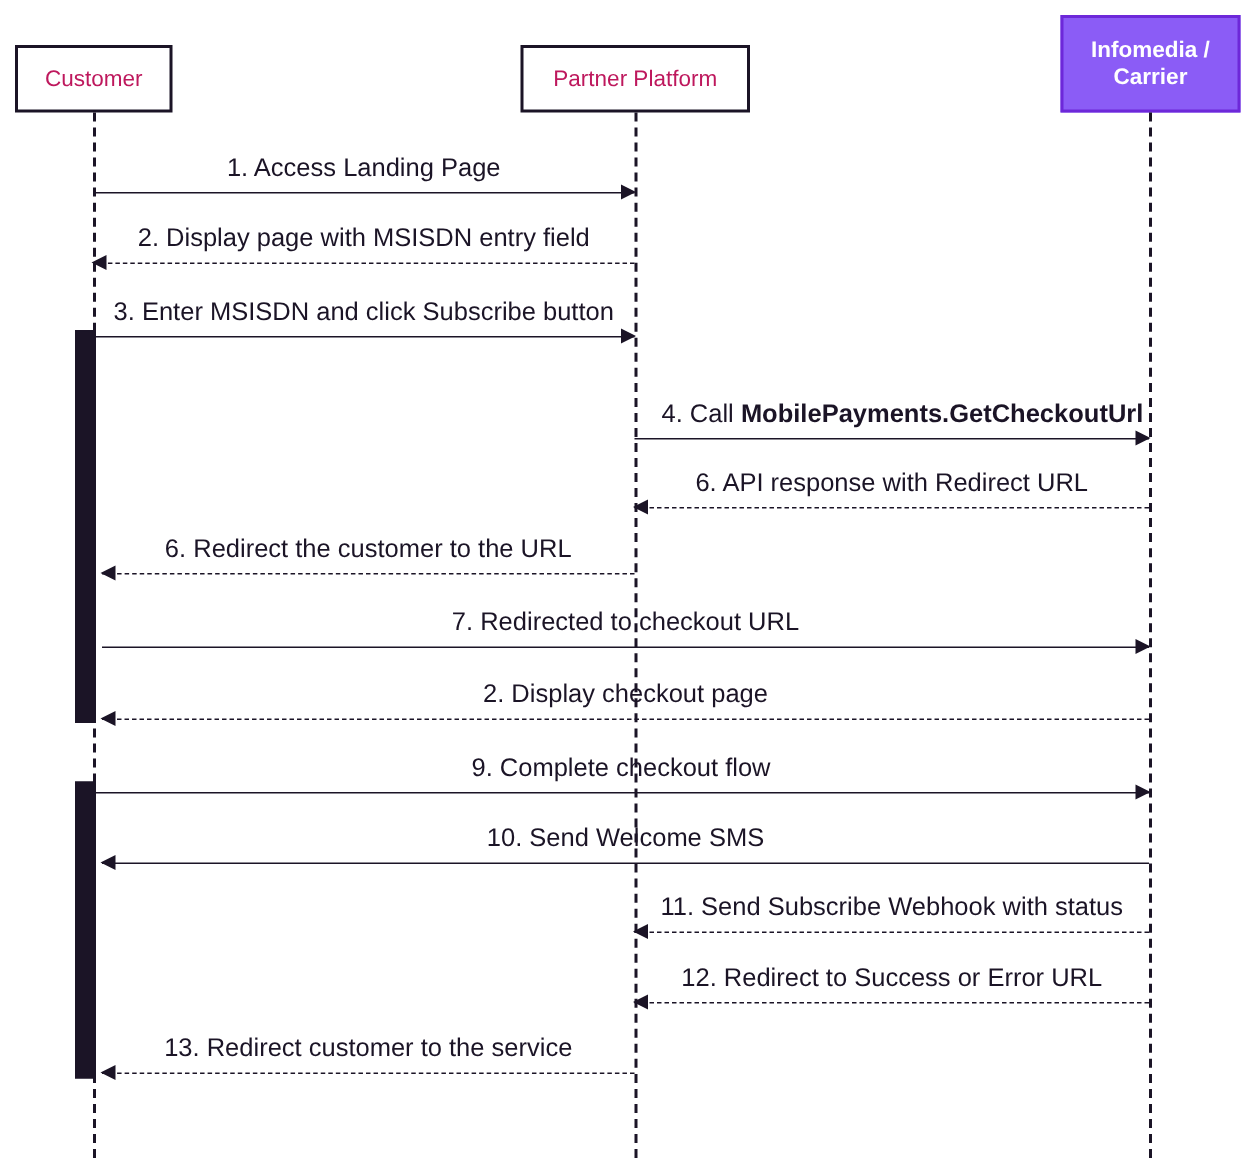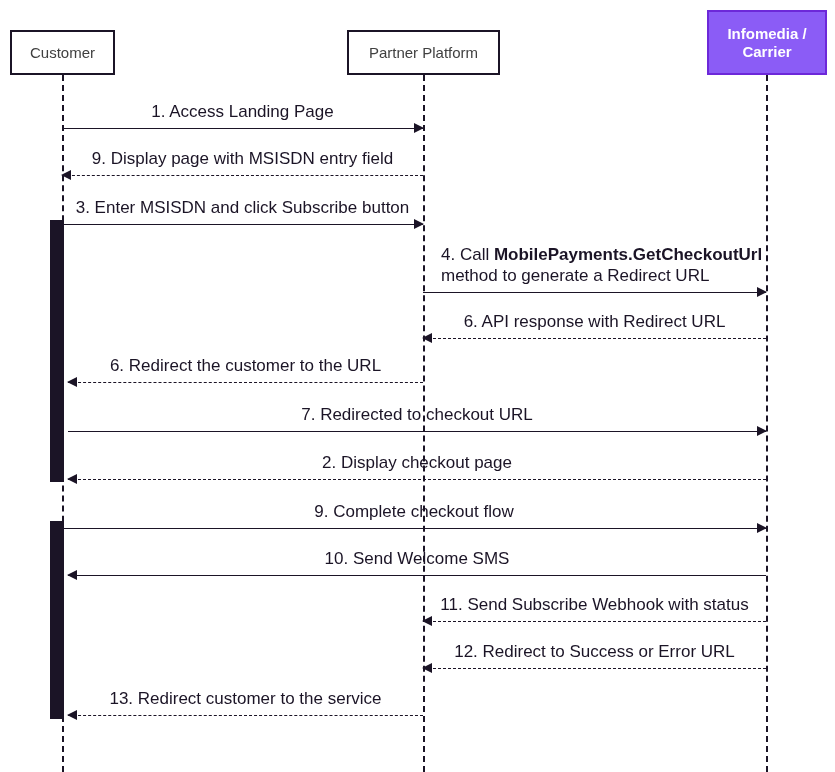--- a/index.html
+++ b/index.html
@@ -22,21 +22,21 @@
     position: absolute;
     box-sizing: border-box;
     border: 2px solid #1b1426;
     background: #ffffff;
     display: flex;
     align-items: center;
     justify-content: center;
     text-align: center;
     font-size: 15px;
     line-height: 1.15;
-    color: #404040;
+    color: #be185d;
     padding: 2px 6px;
   }
   .actor-box.highlight {
     background: #8b5cf6;
     border-color: #6d28d9;
     color: #ffffff;
     font-weight: 600;
   }
   .lifeline {
     position: absolute;
@@ -127,35 +127,34 @@
 
   <div class="msg right" style="left:62px; top:128px; width:361px;">
     <div class="line"></div>
     <div class="head"></div>
     <div class="label">1. Access Landing Page</div>
   </div>
 
   <div class="msg left dashed" style="left:62px; top:175px; width:361px;">
     <div class="line"></div>
     <div class="head"></div>
-    <div class="label">9. Display page with MSISDN entry field</div>
+    <div class="label">2. Display page with MSISDN entry field</div>
   </div>
 
   <div class="msg right" style="left:62px; top:224px; width:361px;">
     <div class="line"></div>
     <div class="head"></div>
     <div class="label">3. Enter MSISDN and click Subscribe button</div>
   </div>
 
   <div class="msg right" style="left:423px; top:292px; width:343px;">
     <div class="line"></div>
     <div class="head"></div>
     <div class="label two-line" style="bottom:6px; left:18px; width:420px;">
       <span>4. Call </span><b>MobilePayments.GetCheckoutUrl</b><br>
-      <span>method to generate a Redirect URL</span>
     </div>
   </div>
 
   <div class="msg left dashed" style="left:423px; top:338px; width:343px;">
     <div class="line"></div>
     <div class="head"></div>
     <div class="label">6. API response with Redirect URL</div>
   </div>
 
   <div class="msg left dashed" style="left:68px; top:382px; width:355px;">

